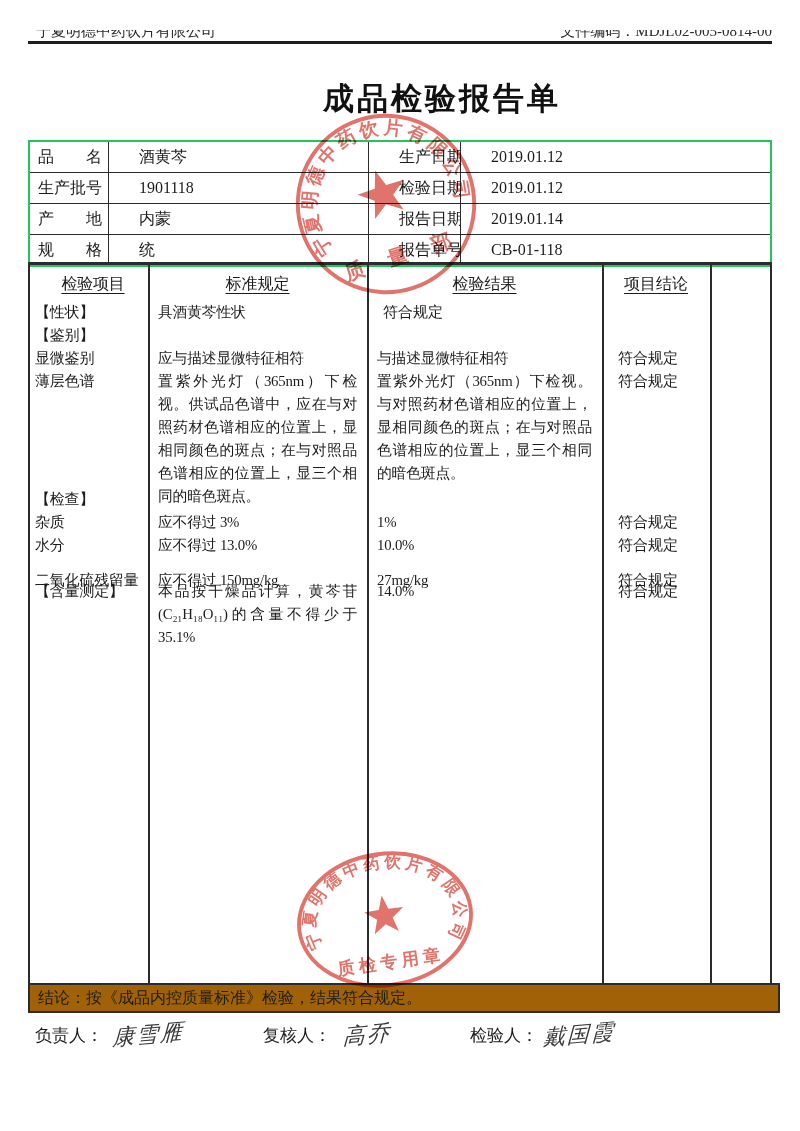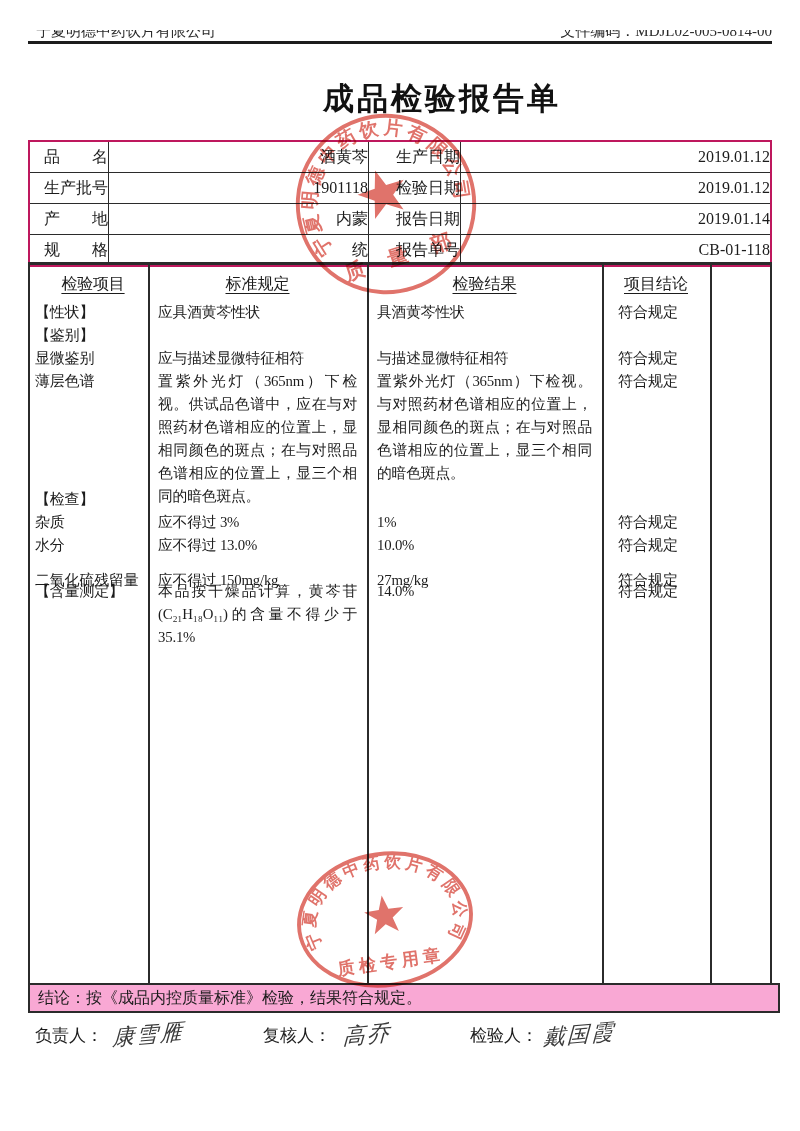--- a/index.html
+++ b/index.html
@@ -11,43 +11,43 @@
   .pagehead{position:absolute;top:14px;left:28px;width:744px;height:28px;}
   .ph-text{position:absolute;top:8px;font-size:15px;color:#2a2a2a;white-space:nowrap;
     clip-path: inset(42% 0 0 0);}
   .ph-left{left:8px;}
   .ph-right{right:0;}
   .ph-rule{position:absolute;left:28px;top:41px;width:744px;height:3px;background:#1d1d1d;}
   
   .title{position:absolute;top:78px;left:0;width:800px;text-align:center;
     font-size:31px;font-weight:700;letter-spacing:3px;color:#111;margin-left:42px;}
   
-  .itable{position:absolute;left:28px;top:140px;width:740px;border:2px solid #be185d;
-    display:grid;grid-template-columns:78px 260px 92px auto;font-size:16px;text-align:right;}
+  .itable{position:absolute;left:28px;top:140px;width:740px;border:2px solid #22c55e;
+    display:grid;grid-template-columns:78px 260px 92px auto;font-size:16px;}
   .itable .cell{height:30px;line-height:30px;border-top:1.5px solid #2b2b2b;
     white-space:nowrap;overflow:hidden;}
   .itable .r0{border-top:none;}
   .itable .lbl{padding-left:8px;}
-  .itable .val{padding-left:8px;border-left:1.5px solid #2b2b2b;}
+  .itable .val{padding-left:30px;border-left:1.5px solid #2b2b2b;}
   
   .mtable{position:absolute;left:28px;top:262px;width:740px;height:719px;
     border:2px solid #2b2b2b;border-top:3px solid #2b2b2b;}
   .vline{position:absolute;top:0;bottom:0;width:1.5px;background:#2b2b2b;}
   .mrow{position:absolute;left:0;width:740px;display:grid;
     grid-template-columns:118px 219px 235px 108px auto;
     font-size:15px;line-height:23px;}
   .mrow .c1{padding-left:5px;letter-spacing:-0.2px;}
   .mrow .c2,.mrow .c3{padding:0 10px;text-align:justify;letter-spacing:-0.2px;font-size:14.8px;}
   .mrow .c4{padding-left:16px;}
   .mhead{font-size:16px;text-align:center;}
   .mhead span{text-decoration:underline;text-underline-offset:4px;}
   
   .concl{position:absolute;left:28px;top:983px;width:740px;height:26px;line-height:26px;
     border:2px solid #2b2b2b;font-size:16px;padding-left:8px;box-sizing:content-box;
-    background:#f9a8d4;}
+    background:#a16207;}
   
   .signrow{position:absolute;left:0;top:1018px;width:768px;height:60px;font-size:17px;}
   .sig-label{position:absolute;top:6px;white-space:nowrap;}
   .sig-name{position:absolute;top:2px;font-size:22px;color:#3a3a3a;font-style:italic;
     transform:rotate(-5deg) skewX(-7deg);white-space:nowrap;letter-spacing:2px;}
   
   .stamp{position:absolute;mix-blend-mode:multiply;opacity:0.82;}
   .stamp-top{left:288px;top:106px;width:196px;height:196px;transform:rotate(-18deg);}
   .stamp-bot{left:290px;top:846px;width:190px;height:147px;transform:rotate(-8deg);}
 </style>
@@ -93,21 +93,20 @@
   <div class="mrow mhead" style="top:7px">
     <div class="c1" style="padding-left:8px"><span>检验项目</span></div>
     <div><span>标准规定</span></div>
     <div><span>检验结果</span></div>
     <div><span>项目结论</span></div>
     <div></div>
   </div>
 
   <div class="mrow" style="top:36px">
     <div class="c1">【性状】</div>
-    <div class="c2">应具酒黄芩性状</div>
     <div class="c3">具酒黄芩性状</div>
     <div class="c4">符合规定</div>
       <div></div>
   </div>
 
   <div class="mrow" style="top:59px">
     <div class="c1">【鉴别】</div>
     <div class="c2"></div>
     <div class="c3"></div>
     <div class="c4"></div>

